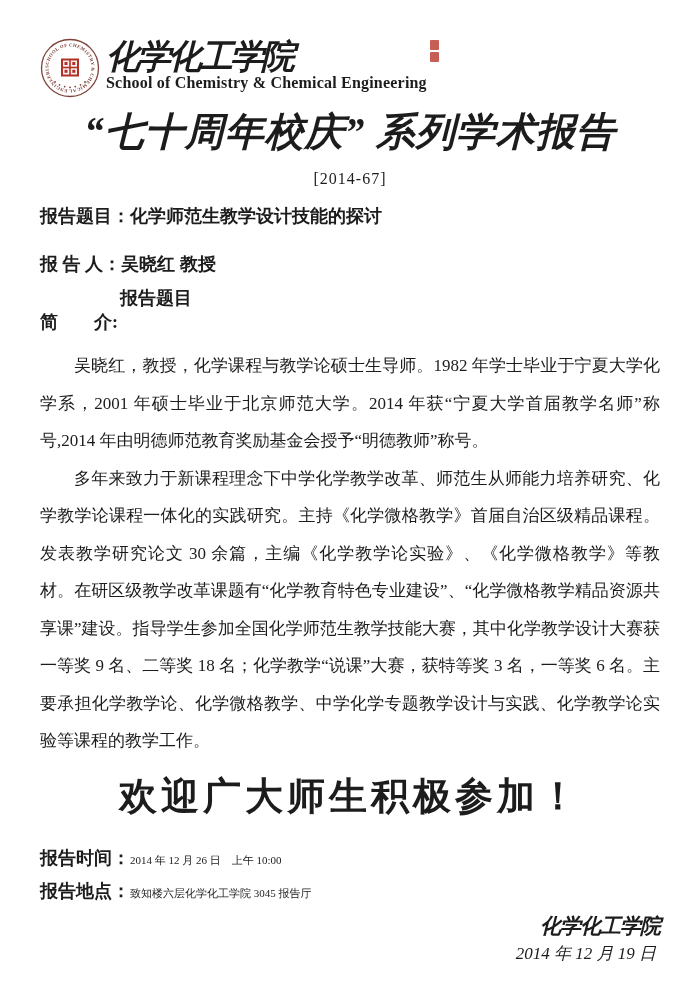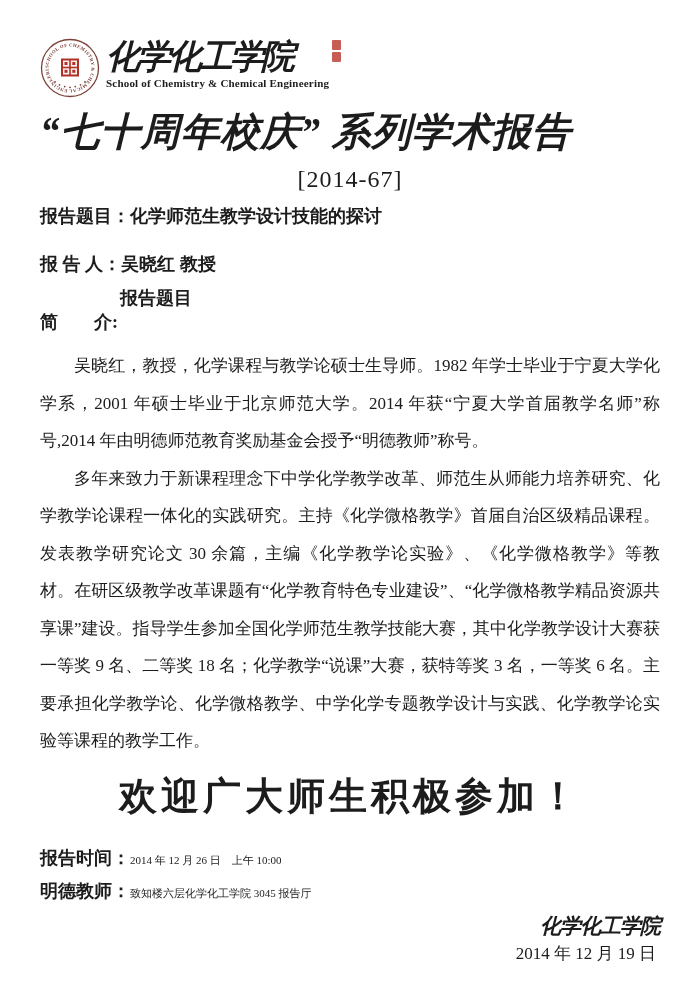--- a/index.html
+++ b/index.html
@@ -23,34 +23,34 @@
     font-family: "Liberation Serif", "DejaVu Serif", serif;
     font-style: italic; font-weight: bold;
     font-size: 34px; line-height: 38px; letter-spacing: -3px;
     white-space: nowrap;
   }
   .mini-seal { position: absolute; top: 2px; right: -12px;
     width: 9px; height: 22px; display: flex; flex-direction: column; gap: 2px; }
   .mini-seal i { flex: 1; background: #b8362a; opacity: .8; border-radius: 1px; }
   .logo-en {
     font-family: "Liberation Serif", "DejaVu Serif", serif;
-    font-weight: bold; font-size: 11px; line-height: 12px; letter-spacing: .2px;
+    font-weight: bold; font-size: 16px; line-height: 12px; letter-spacing: .2px;
     white-space: nowrap; margin-top: 1px;
   }
   
   .main-title {
-    margin-top: 6px; text-align: left;
+    margin-top: 6px; text-align: center;
     font-family: "Liberation Serif", "DejaVu Serif", serif;
     font-style: italic; font-weight: bold;
     font-size: 39px; line-height: 52px; letter-spacing: 1px;
     white-space: nowrap;
   }
   .issue-no {
     margin-top: 10px; text-align: center;
-    font-size: 24px; line-height: 22px; letter-spacing: 1px;
+    font-size: 16px; line-height: 22px; letter-spacing: 1px;
   }
   
   .info { margin-top: 14px; }
   .info-row { font-size: 18px; line-height: 24px; }
   .lbl {
     font-family: Liberation Serif, serif;
     font-weight: bold;
   }
   .val-strong {
     font-family: "Liberation Sans", "DejaVu Sans", sans-serif;
@@ -79,21 +79,21 @@
   .meta-row + .meta-row { margin-top: 7px; }
   .meta-val { font-size: 11px; }
   .signature {
     margin-top: 7px; text-align: right;
     font-family: "Liberation Serif", "DejaVu Serif", serif;
     font-style: italic; font-weight: bold;
     font-size: 21px; line-height: 28px; letter-spacing: -1px;
   }
   .doc-date {
     margin-top: 3px; text-align: right;
-    font-size: 17px; line-height: 22px; padding-right: 4px;
+    font-size: 17px; line-height: 22px; padding-right: 4px; font-style: italic;
   }
 </style>
 </head>
 <body>
 
 <div class="page">
 
   <div class="logo-row">
     <svg class="seal-svg" viewBox="0 0 60 60">
       <defs>
@@ -159,20 +159,20 @@
     <p>多年来致力于新课程理念下中学化学教学改革、师范生从师能力培养研究、化学教学论课程一体化的实践研究。主持《化学微格教学》首届自治区级精品课程。发表教学研究论文 30 余篇，主编《化学教学论实验》、《化学微格教学》等教材。在研区级教学改革课题有“化学教育特色专业建设”、“化学微格教学精品资源共享课”建设。指导学生参加全国化学师范生教学技能大赛，其中化学教学设计大赛获一等奖 9 名、二等奖 18 名；化学教学“说课”大赛，获特等奖 3 名，一等奖 6 名。主要承担化学教学论、化学微格教学、中学化学专题教学设计与实践、化学教学论实验等课程的教学工作。</p>
   </div>
 
   <div class="welcome">欢迎广大师生积极参加！</div>
 
   <div class="meta">
     <div class="meta-row">
       <span class="lbl">报告时间：</span><span class="meta-val">2014 年 12 月 26 日　上午 10:00</span>
     </div>
     <div class="meta-row">
-      <span class="lbl">明德教师：</span><span class="meta-val">致知楼六层化学化工学院 3045 报告厅</span>
+      <span class="lbl">报告地点：</span><span class="meta-val">致知楼六层化学化工学院 3045 报告厅</span>
     </div>
   </div>
 
   <div class="signature">化学化工学院</div>
   <div class="doc-date">2014 年 12 月 19 日</div>
 
 </div>
 
 </body></html>

